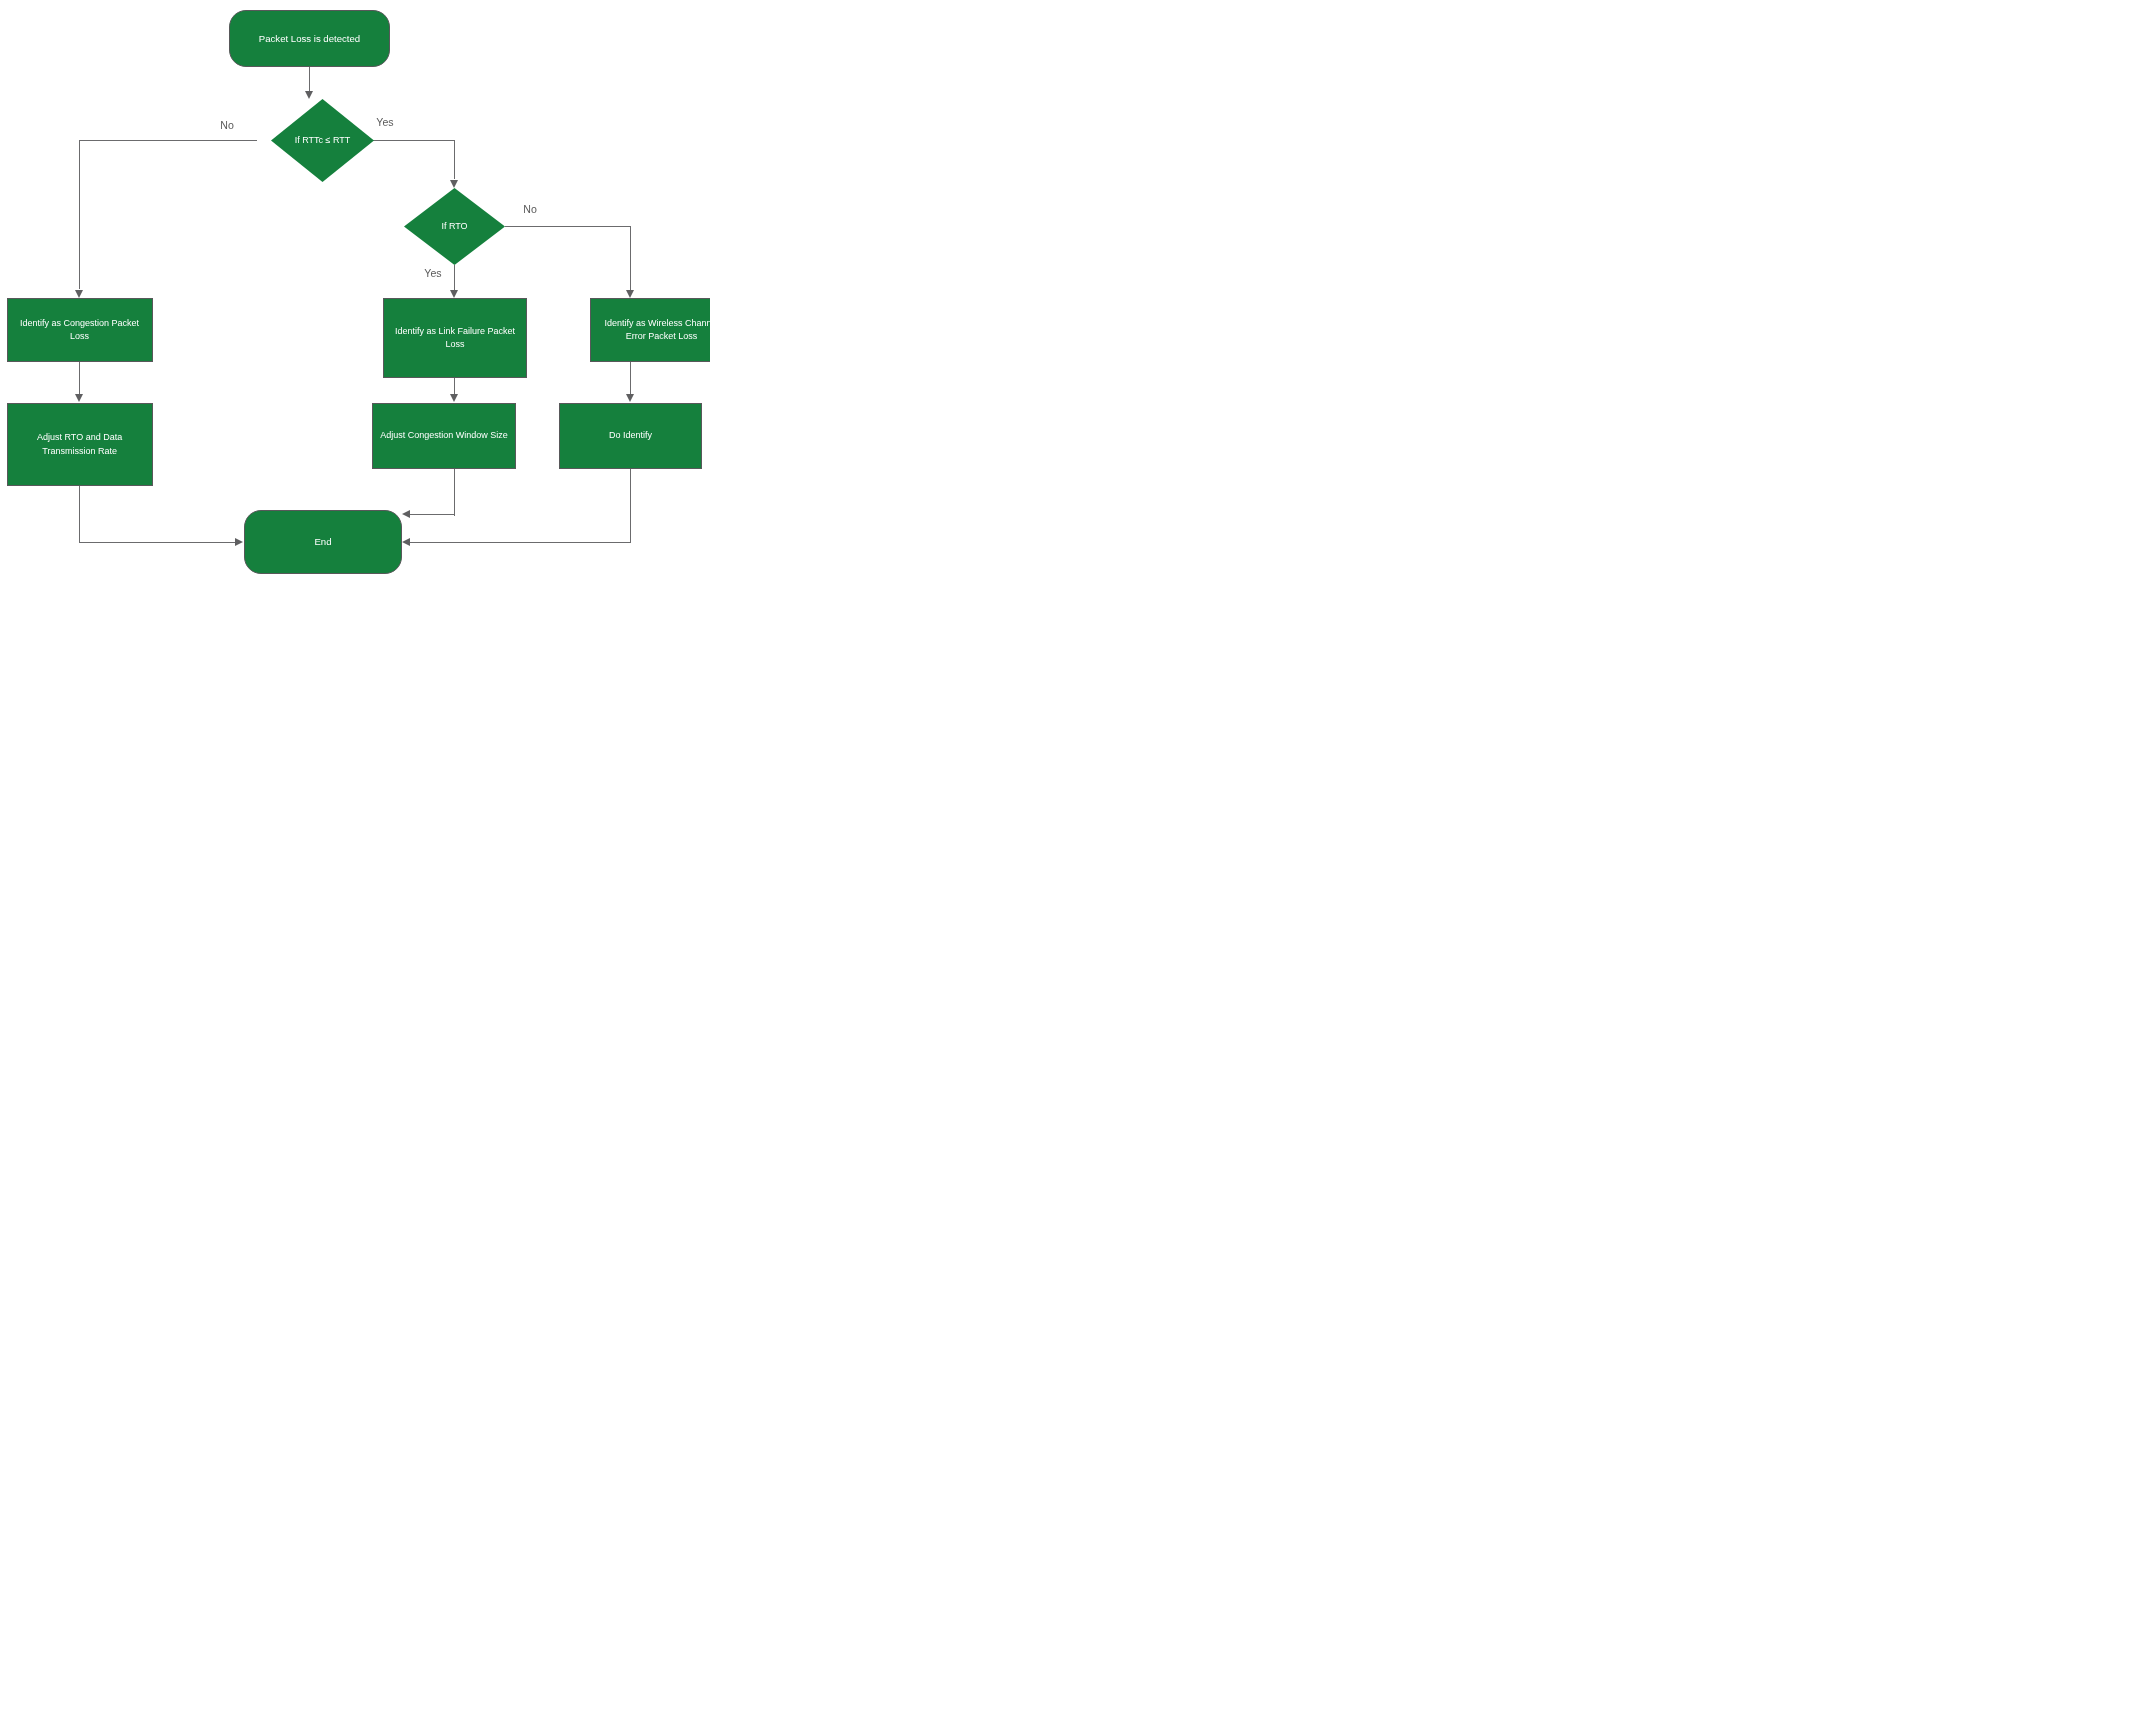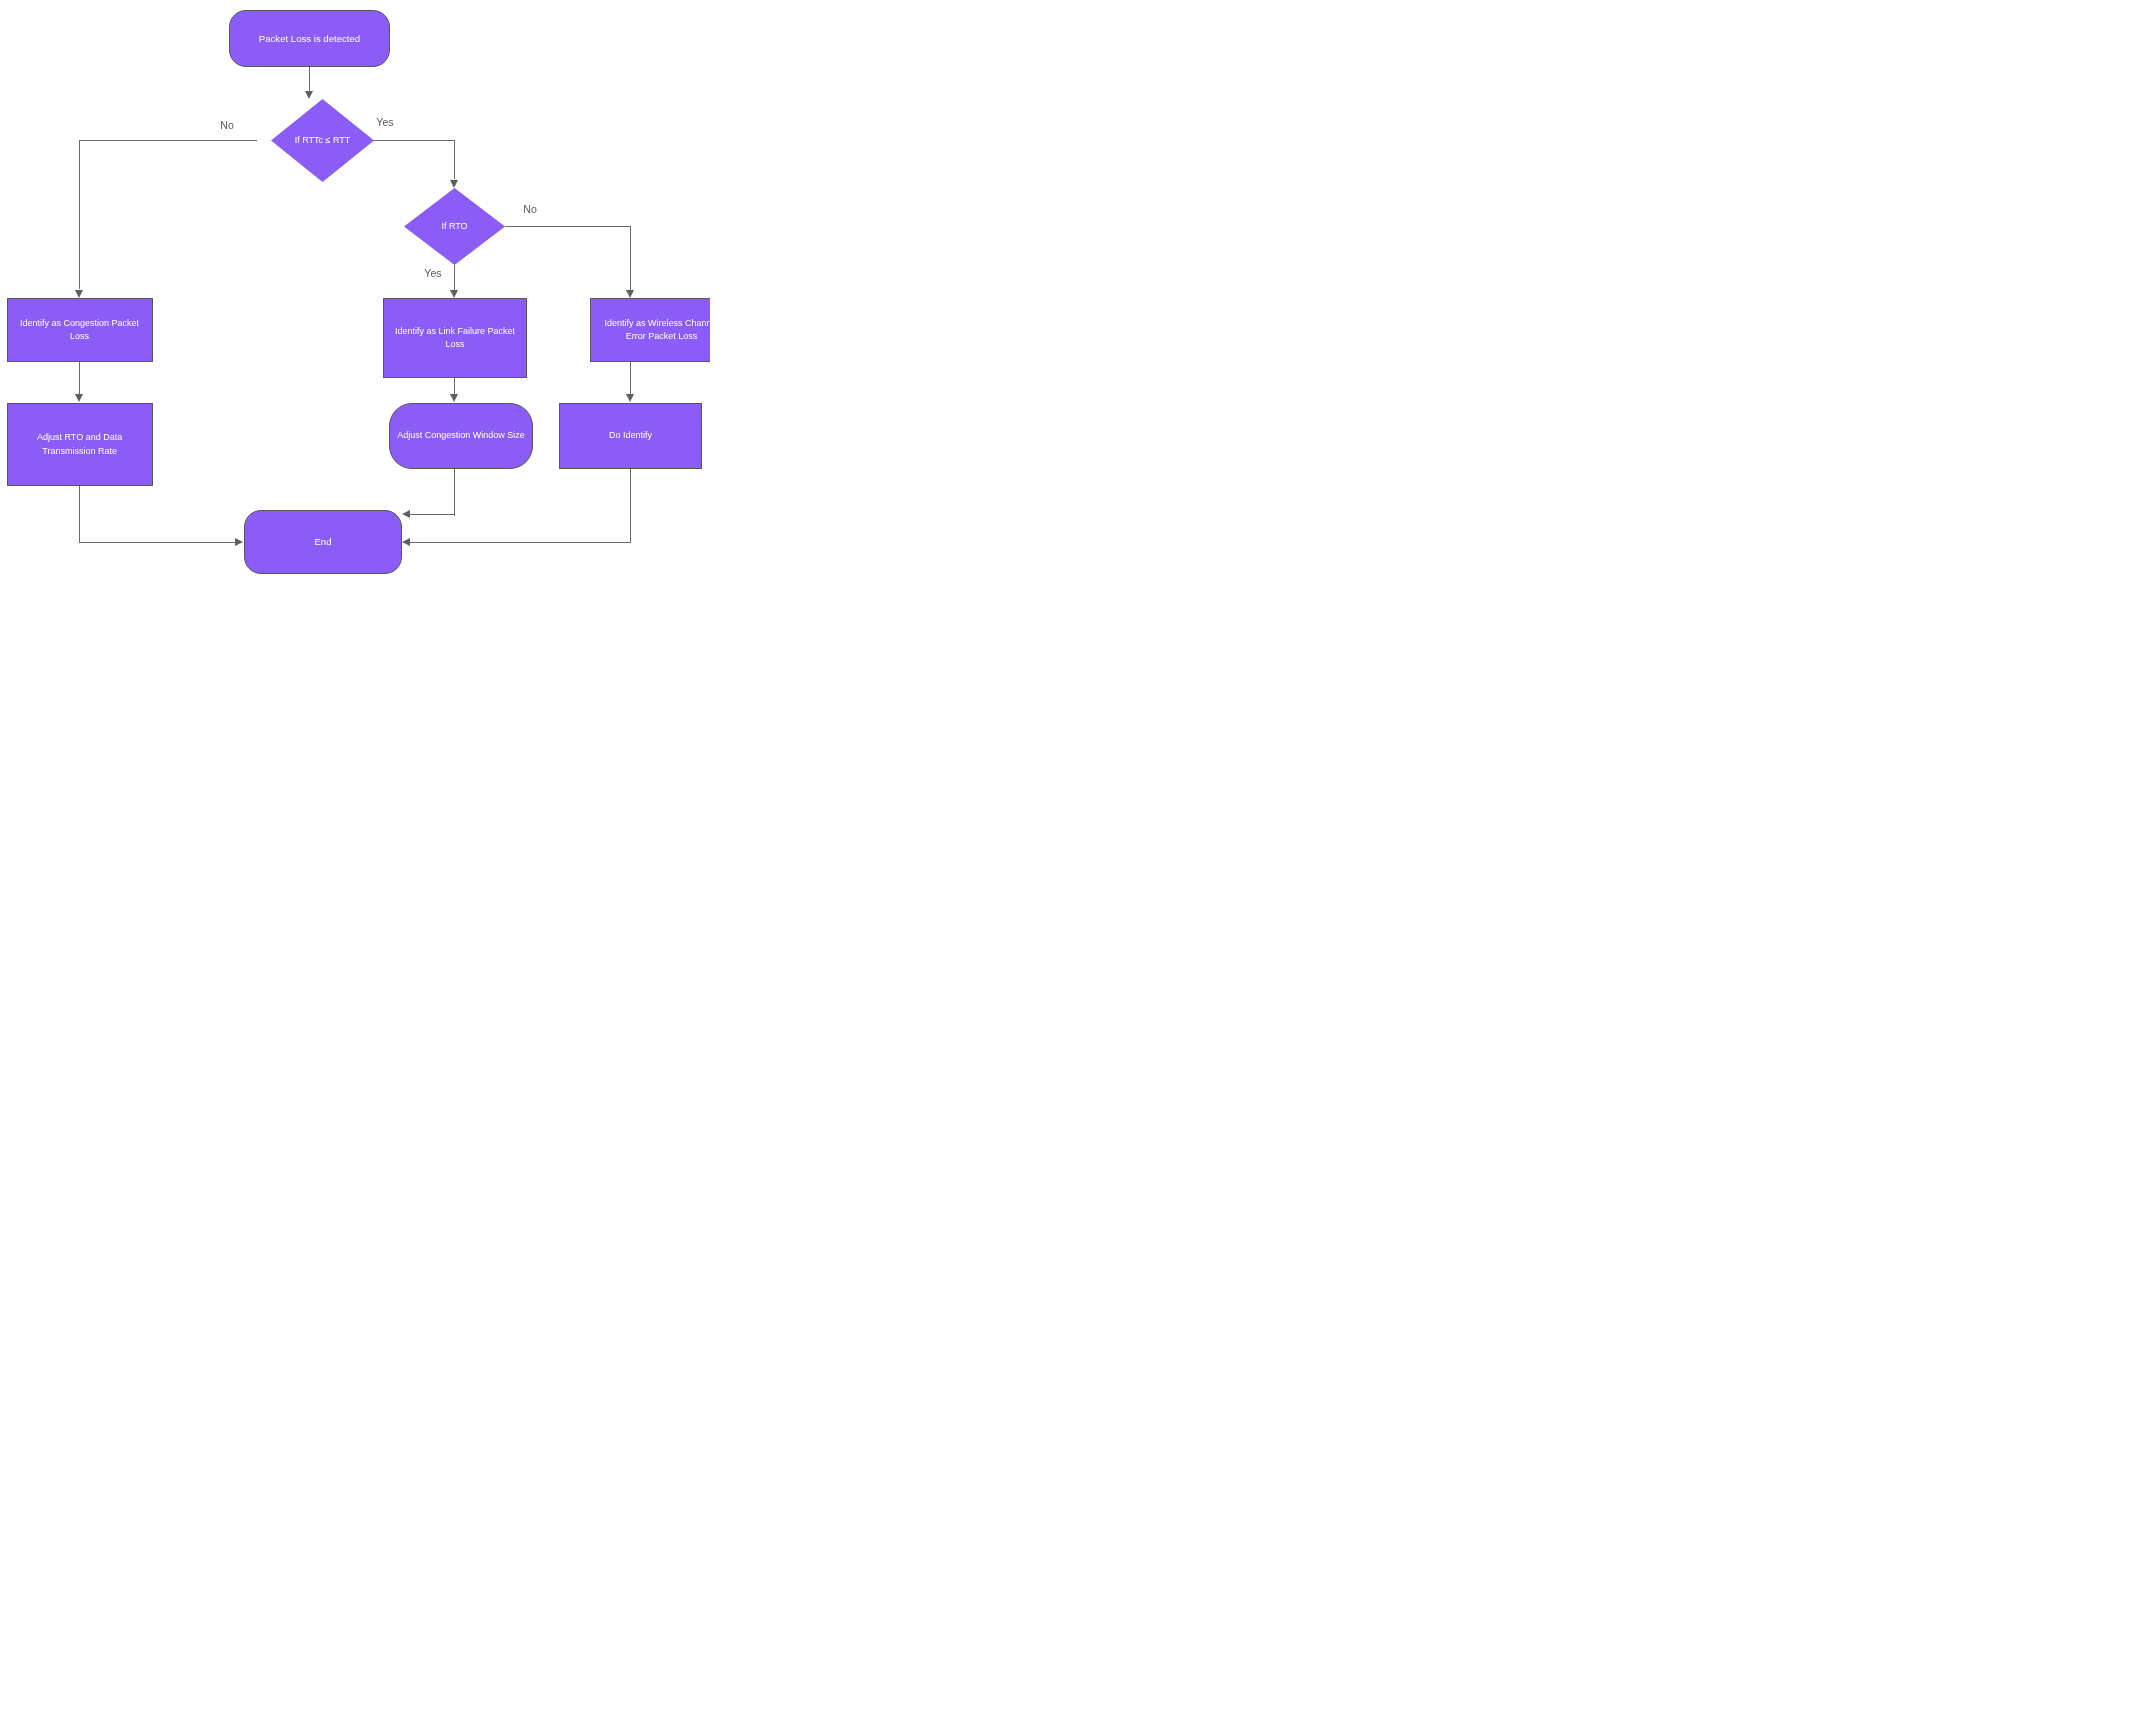--- a/index.html
+++ b/index.html
@@ -5,21 +5,21 @@
   html,body{margin:0;padding:0;background:#ffffff;}
   .canvas{
     position:relative;
     width:710px;height:578px;
     background:#ffffff;
     font-family:"Liberation Sans", sans-serif;
     overflow:hidden;
   }
   .node{
     position:absolute;
-    background:#8b5cf6;
+    background:#15803d;
     color:#ffffff;
     display:flex;align-items:center;justify-content:center;
     text-align:center;
     font-size:9px;line-height:1.45;
     box-sizing:border-box;
     padding:0 7px;
   }
   .rect{border:1px solid #58585a;align-items:center;}
   .rounded{border-radius:17px;border:1px solid #58585a;font-size:9.6px;}
   .diamond{
@@ -122,21 +122,21 @@
   </div>
 
   <div class="node rect" style="left:559px;top:298px;width:143px;height:64px;margin-left:31px;">
     <span>Identify as Wireless Channel Error Packet Loss</span>
   </div>
 
   <div class="node rect" style="left:6.6px;top:403px;width:146px;height:83px;">
     <span>Adjust RTO and Data Transmission Rate</span>
   </div>
 
-  <div class="node rect" style="left:389px;top:403px;width:144px;height:66px;border-radius:23px;">
+  <div class="node rect" style="left:372px;top:403px;width:144px;height:66px;">
     <span>Adjust Congestion Window Size</span>
   </div>
 
   <div class="node rect" style="left:559px;top:403px;width:143px;height:66px;">
     <span>Do Identify</span>
   </div>
 
   <div class="node rounded" style="left:244px;top:510px;width:158px;height:64px;">
     <span>End</span>
   </div>

